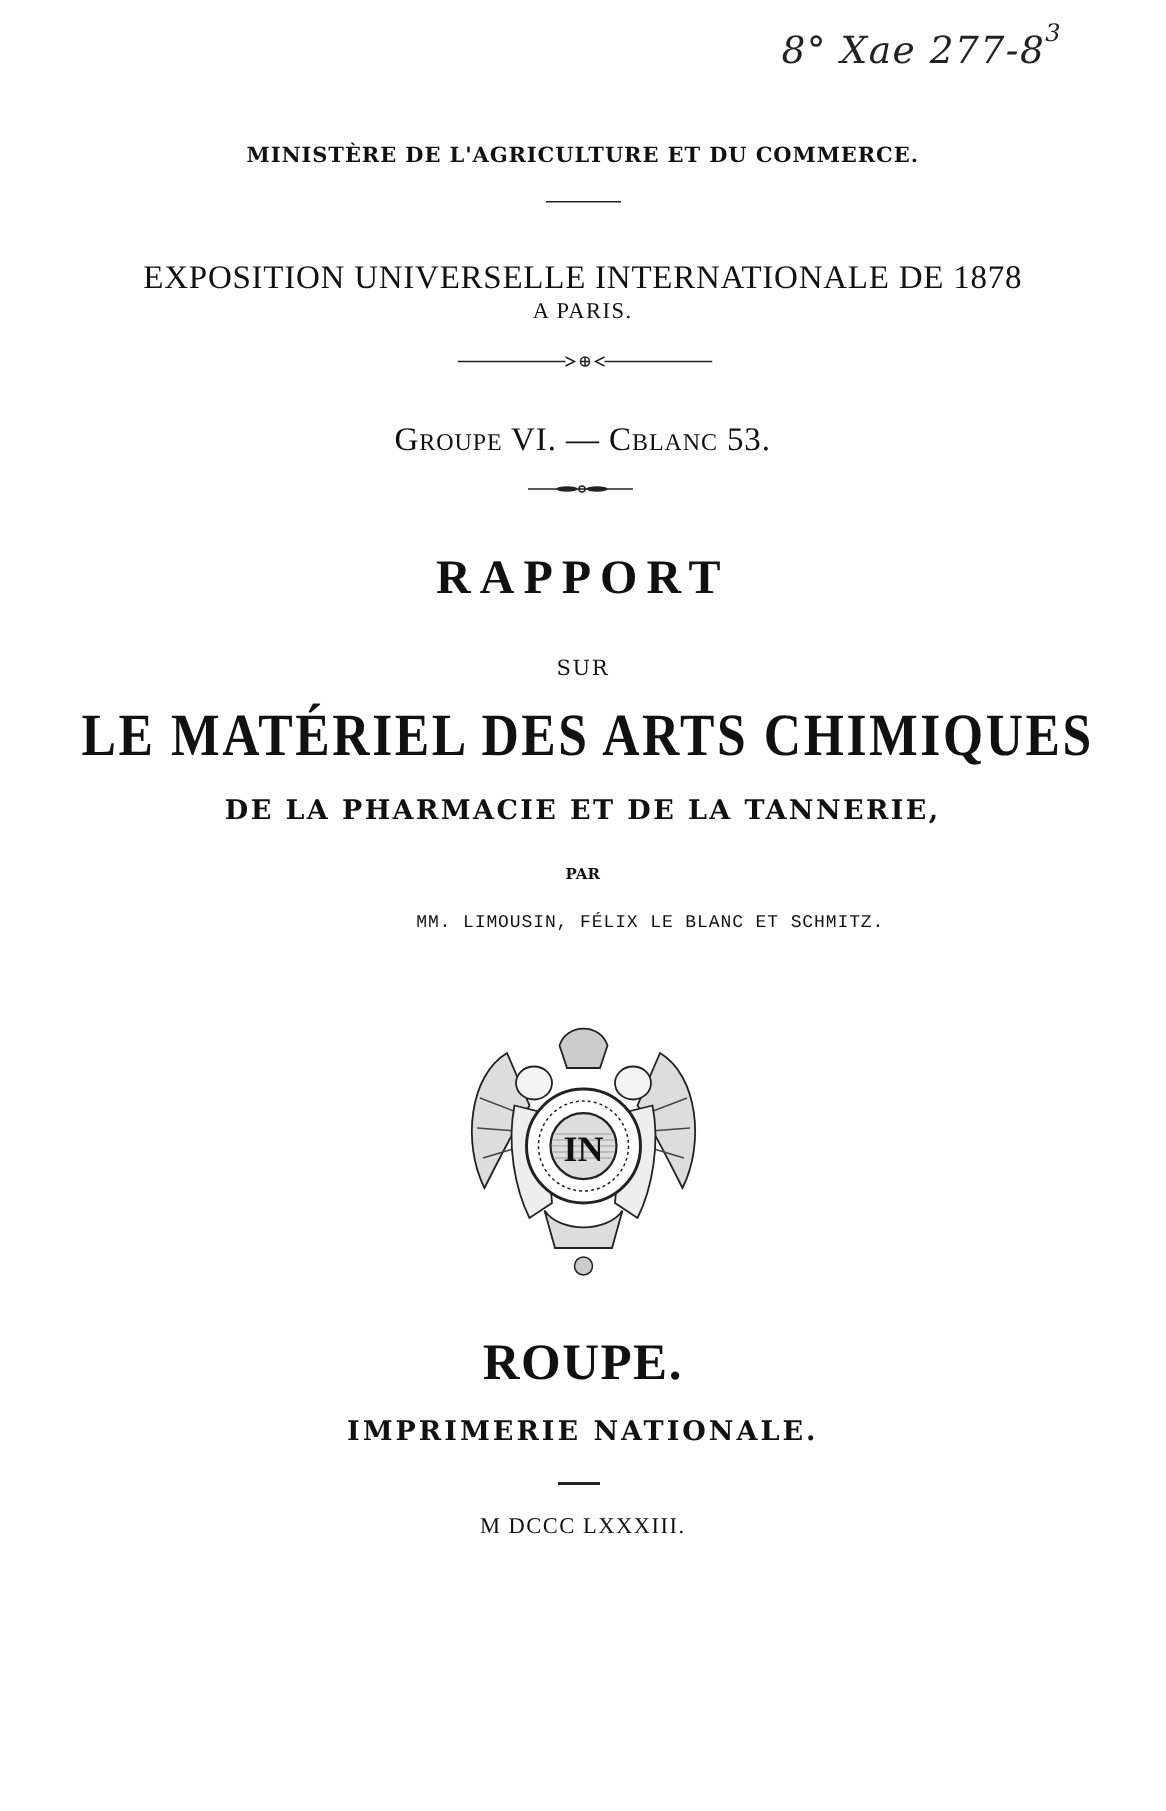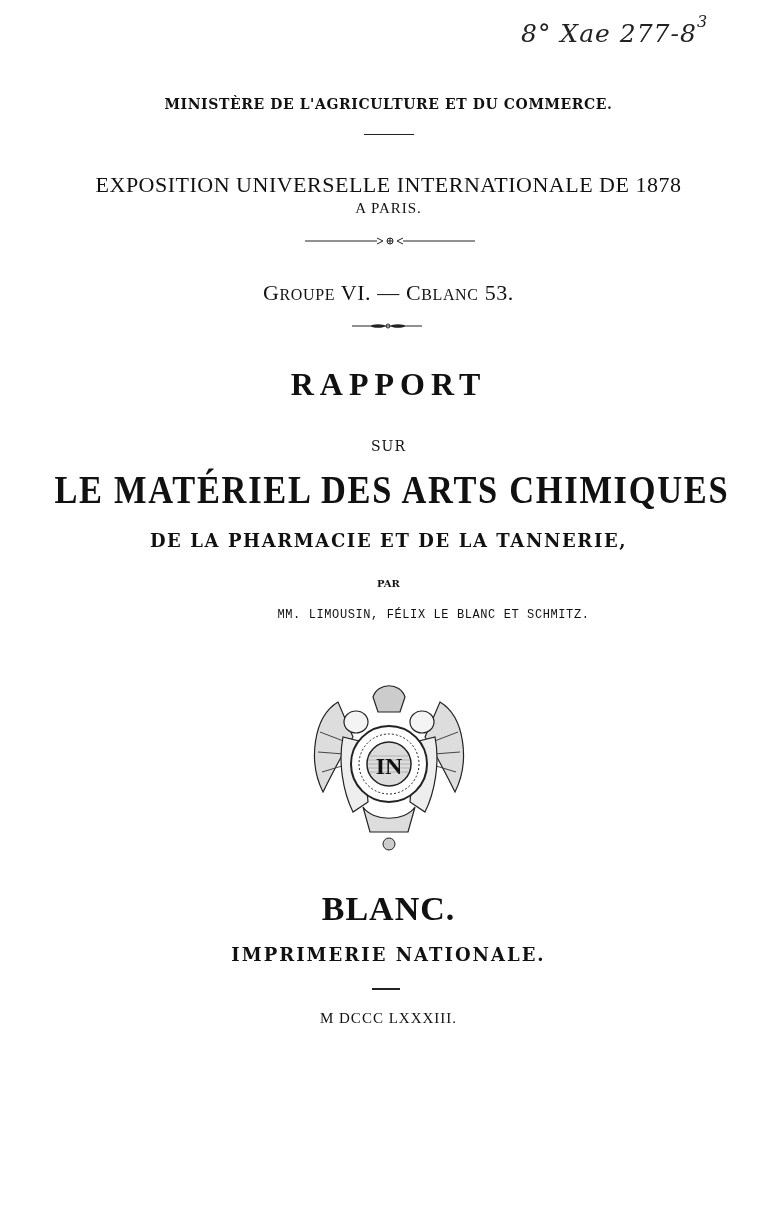--- a/index.html
+++ b/index.html
@@ -92,16 +92,16 @@
     <line x1="60" y1="82" x2="102" y2="82"></line>
       <line x1="60" y1="86" x2="102" y2="86"></line>
     <line x1="62" y1="90" x2="100" y2="90"></line>
   </g>
   <text x="81" y="92" text-anchor="middle" font-family="Liberation Serif, serif" font-size="24" font-weight="bold" fill="#111">IN</text>
 
   <path d="M55 125 C65 140 97 140 107 125 L100 150 L62 150 Z" fill="#ddd" stroke="#222" stroke-width="1.2"></path>
   <circle cx="81" cy="162" r="6" fill="#ccc" stroke="#222" stroke-width="1"></circle>
 </svg>
 
-<div class="abs paris">BLANC.</div>
+<div class="abs paris">ROUPE.</div>
 <div class="abs imprim">IMPRIMERIE NATIONALE.</div>
 <div class="rule" style="left:372px; top:988px; width:28px; height:2px;"></div>
 <div class="abs year">M DCCC LXXXIII.</div>
 
 </body></html>

